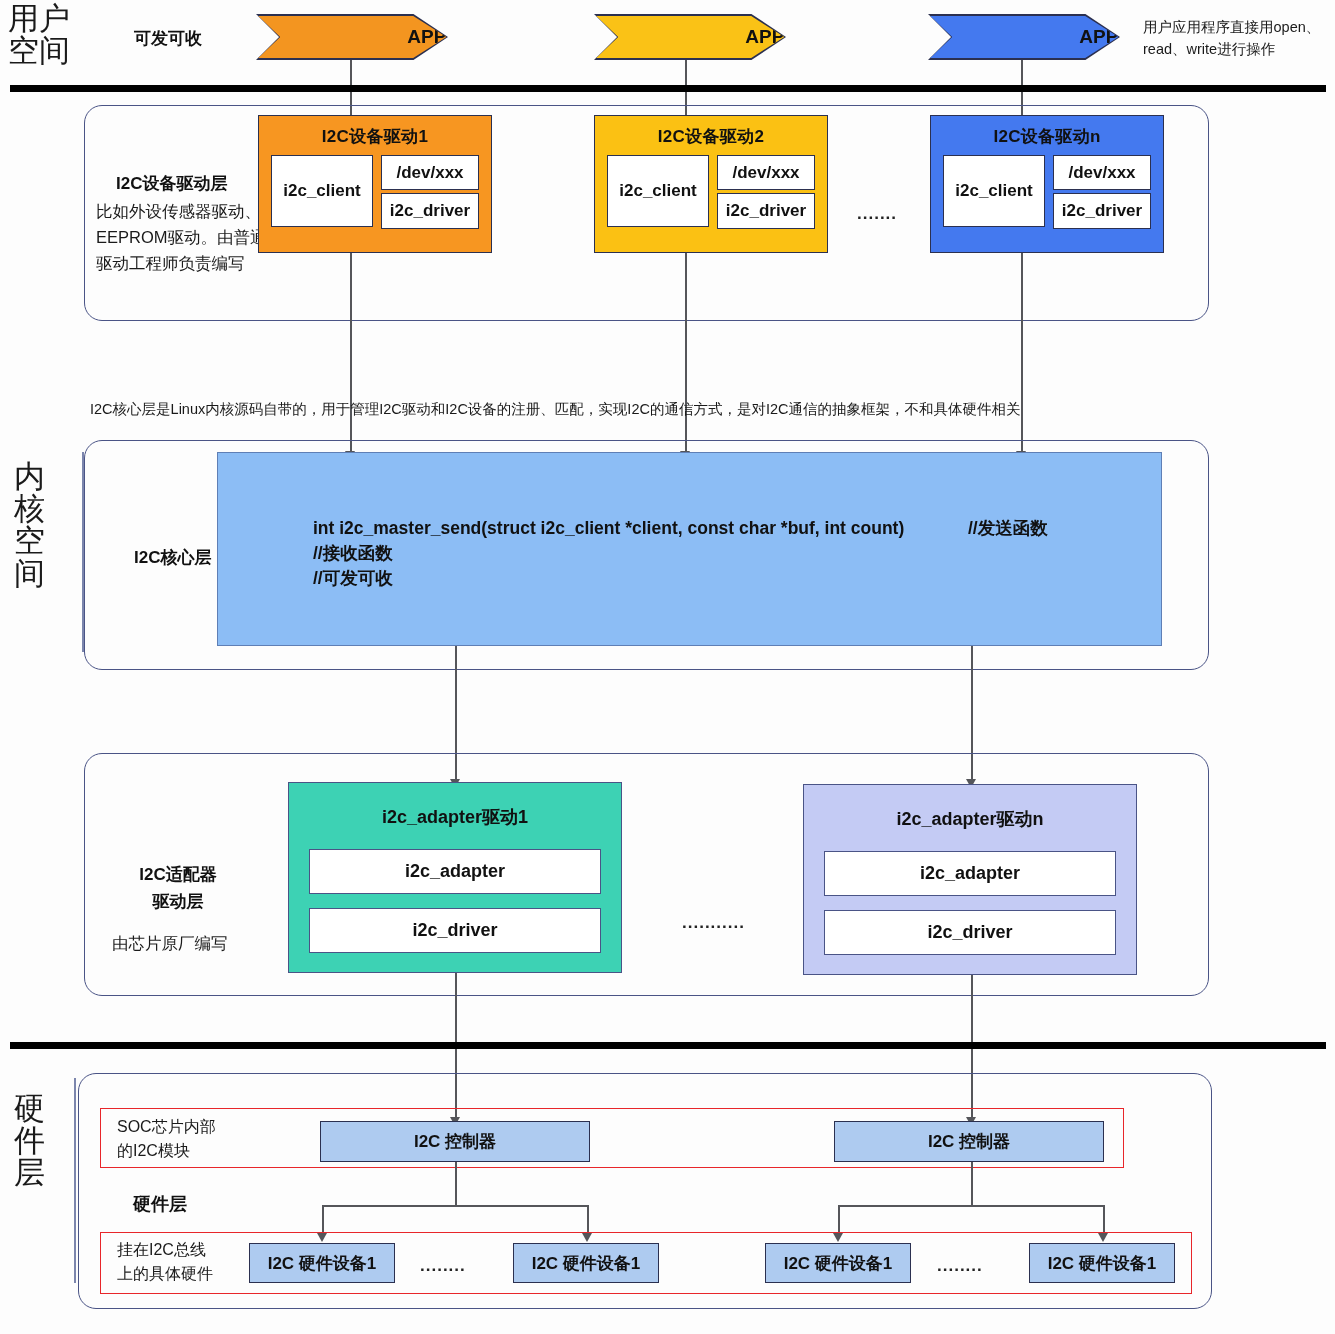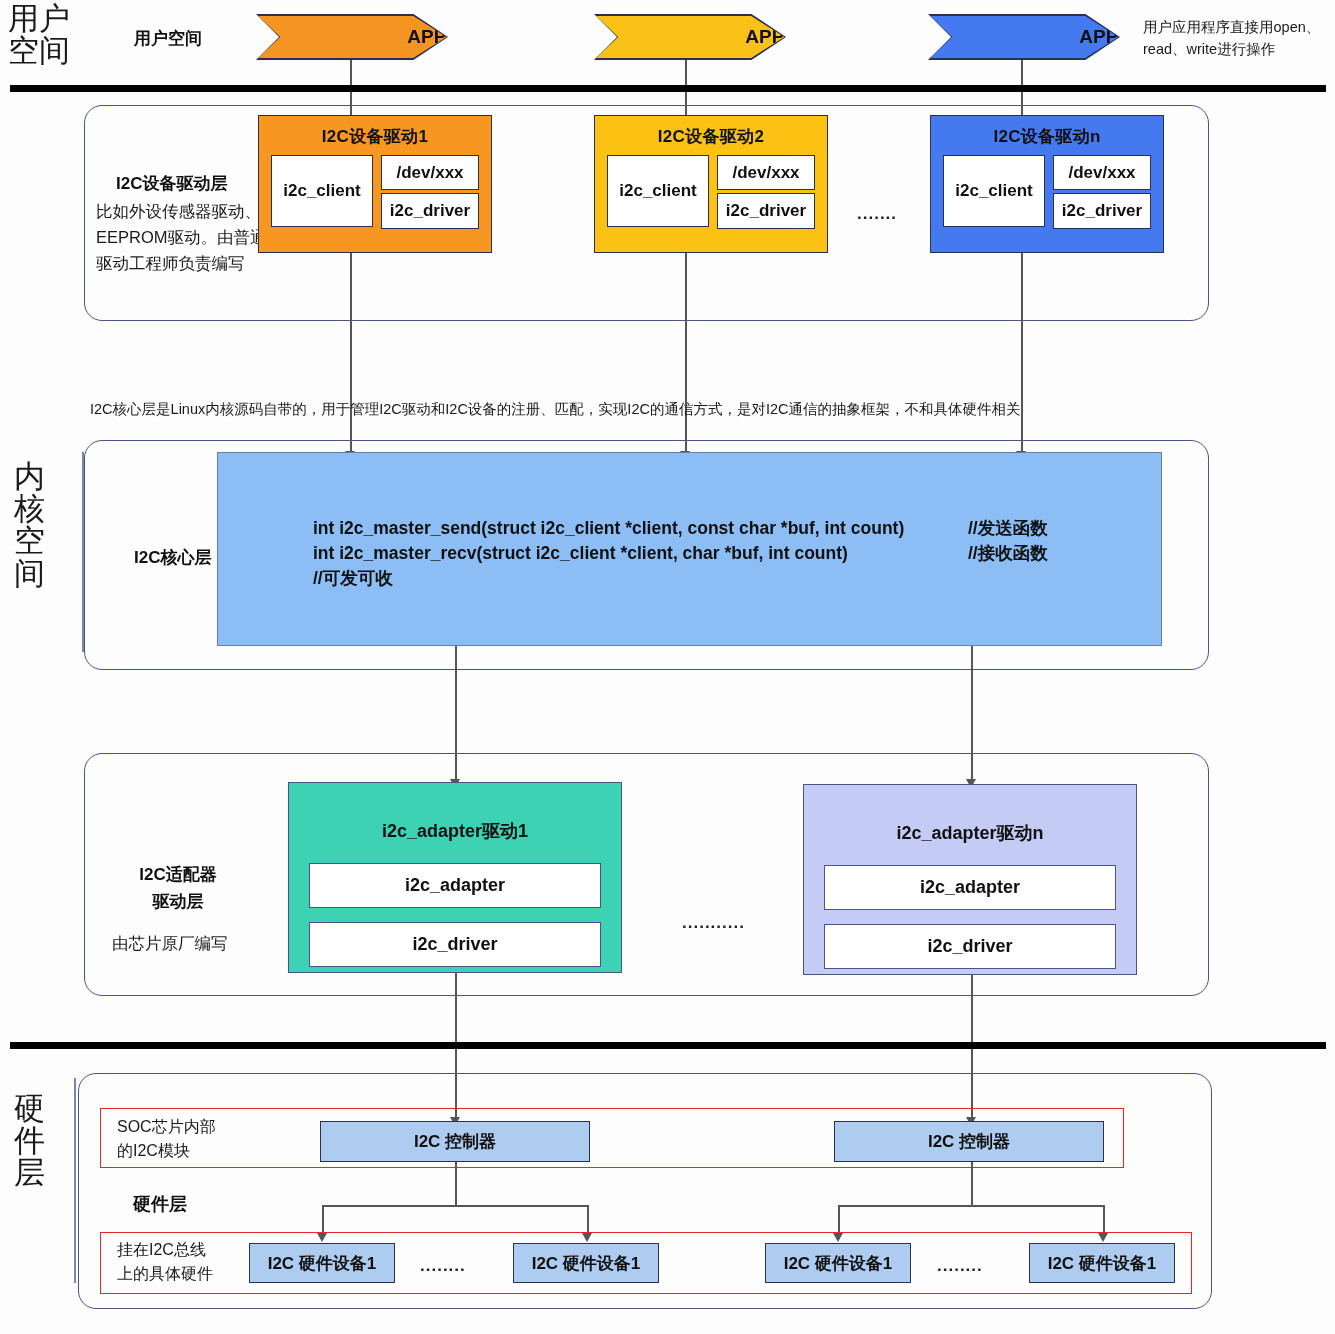--- a/index.html
+++ b/index.html
@@ -69,21 +69,21 @@
 
   
   .corebox{
     background:#8cbdf5;
     border:1.4px solid #5f7fb5;
   }
 
   
   .adapblock{border:1.5px solid #4a5486;}
   .adapblock .title{
-    text-align:center;font-weight:bold;font-size:18px;color:#111;padding-top:36px;
+    text-align:center;font-weight:bold;font-size:18px;color:#111;padding-top:22px;
   }
   .adapblock .inner{
     background:#fff;border:1.5px solid #4a5486;
     display:flex;align-items:center;justify-content:center;
     font-weight:bold;font-size:18px;color:#111;
     margin:0 auto;
   }
 
   
   .redbox{border:1.4px solid #e8262a;}
@@ -125,21 +125,21 @@
 空
 间</div>
 
   <div class="abs spacelabel" style="left:14px;top:1092px;width:60px;">硬
 件
 层</div>
 
   <div class="abs vline" style="left:82px;top:452px;height:200px;background:#7c86ad;"></div>
   <div class="abs vline" style="left:74px;top:1078px;height:205px;background:#7c86ad;"></div>
 
-  <div class="abs lbl-bold" style="left:134px;top:27px;">用户空间</div>
+  <div class="abs lbl-bold" style="left:134px;top:27px;">可发可收</div>
 
   <div class="abs app-outline" style="left:256px;top:14px;width:192px;height:46px;">
     <div class="app-inner" style="background:#f39520;">
       <span style="font-weight:bold;font-size:19px;">APP</span>
     </div>
   </div>
 
   <div class="abs app-outline" style="left:594px;top:14px;width:192px;height:46px;">
     <div class="app-inner" style="background:#fac216;">
       <span style="font-weight:bold;font-size:19px;">APP</span>
@@ -222,21 +222,20 @@
   <div class="abs corelabel" style="left:134px;top:546px;">I2C核心层</div>
 
   <div class="abs corebox" style="left:217px;top:452px;width:945px;height:194px;"></div>
 
   <div class="abs" style="left:313px;top:516px;width:760px;">
     <div style="display:flex;">
       <div style="width:655px;font-weight:bold;font-size:17.5px;line-height:25px;white-space:nowrap;">int i2c_master_send(struct i2c_client *client, const char *buf, int count)</div>
       <div style="font-weight:bold;font-size:17.5px;line-height:25px;white-space:nowrap;">//发送函数</div>
     </div>
     <div style="display:flex;">
-      <div style="width:655px;font-weight:bold;font-size:17.5px;line-height:25px;white-space:nowrap;">int i2c_master_recv(struct i2c_client *client, char *buf, int count)</div>
       <div style="font-weight:bold;font-size:17.5px;line-height:25px;white-space:nowrap;">//接收函数</div>
     </div>
     <div style="display:flex;">
       <div style="font-weight:bold;font-size:17.5px;line-height:25px;white-space:nowrap;">//可发可收</div>
     </div>
   </div>
 
   <div class="abs vline" style="left:455px;top:646px;height:135px;"></div>
   <div class="abs arrowdn" style="left:450px;top:779px;"></div>
 

